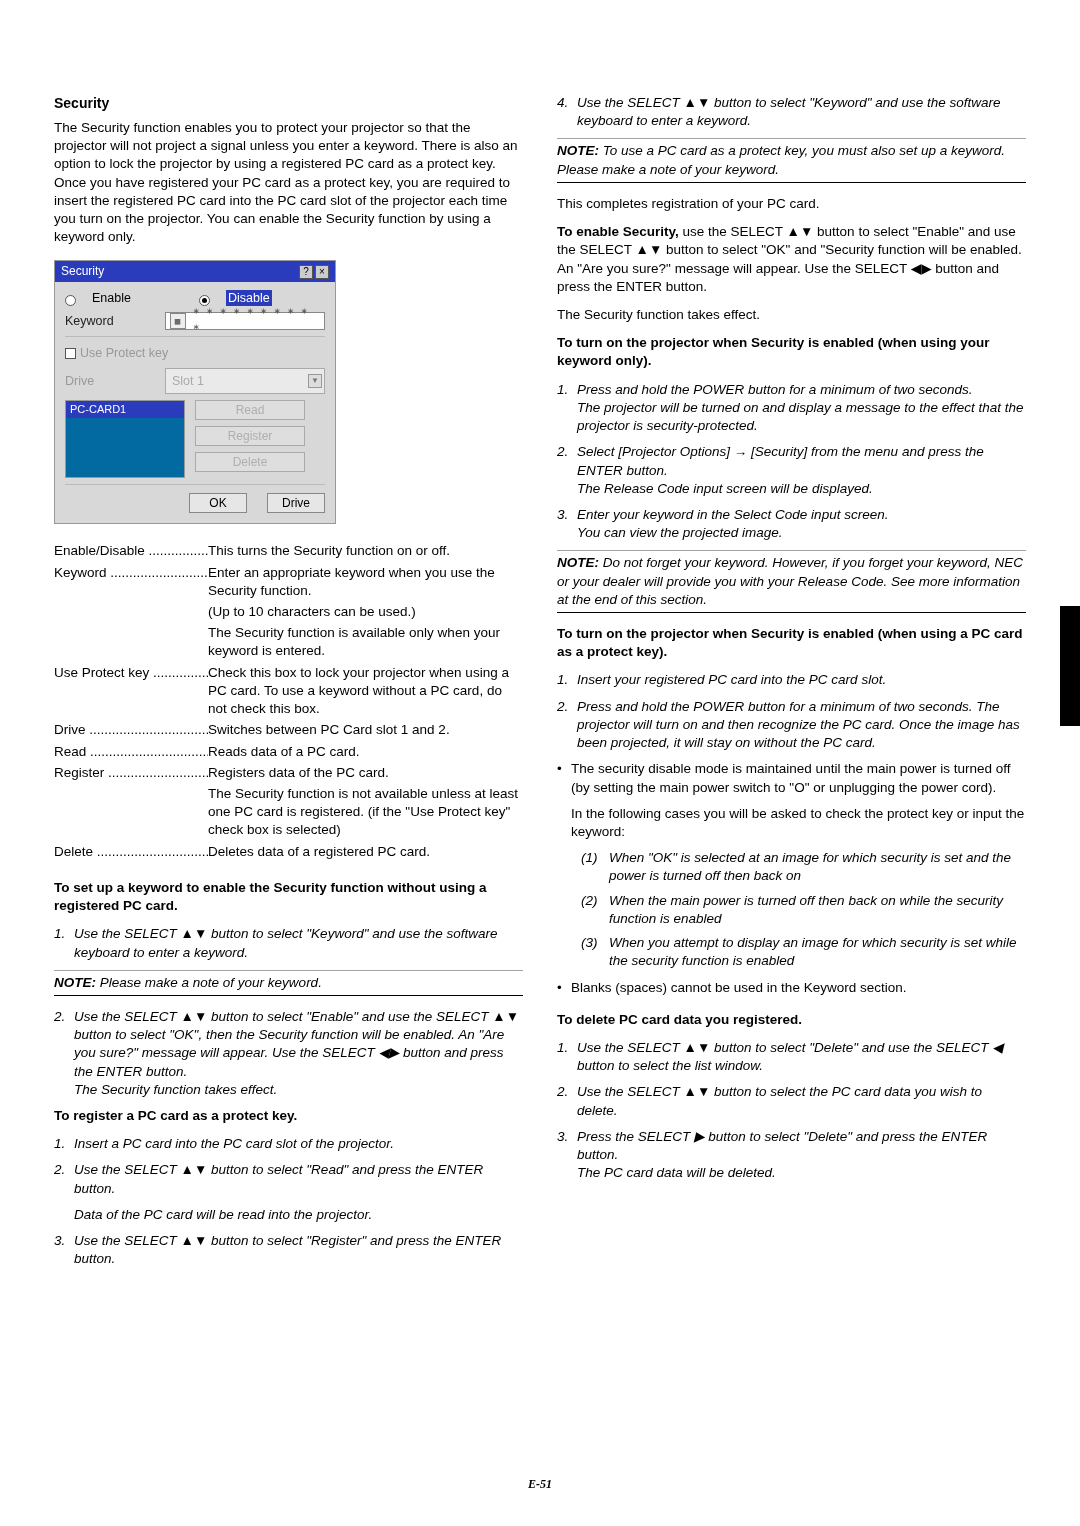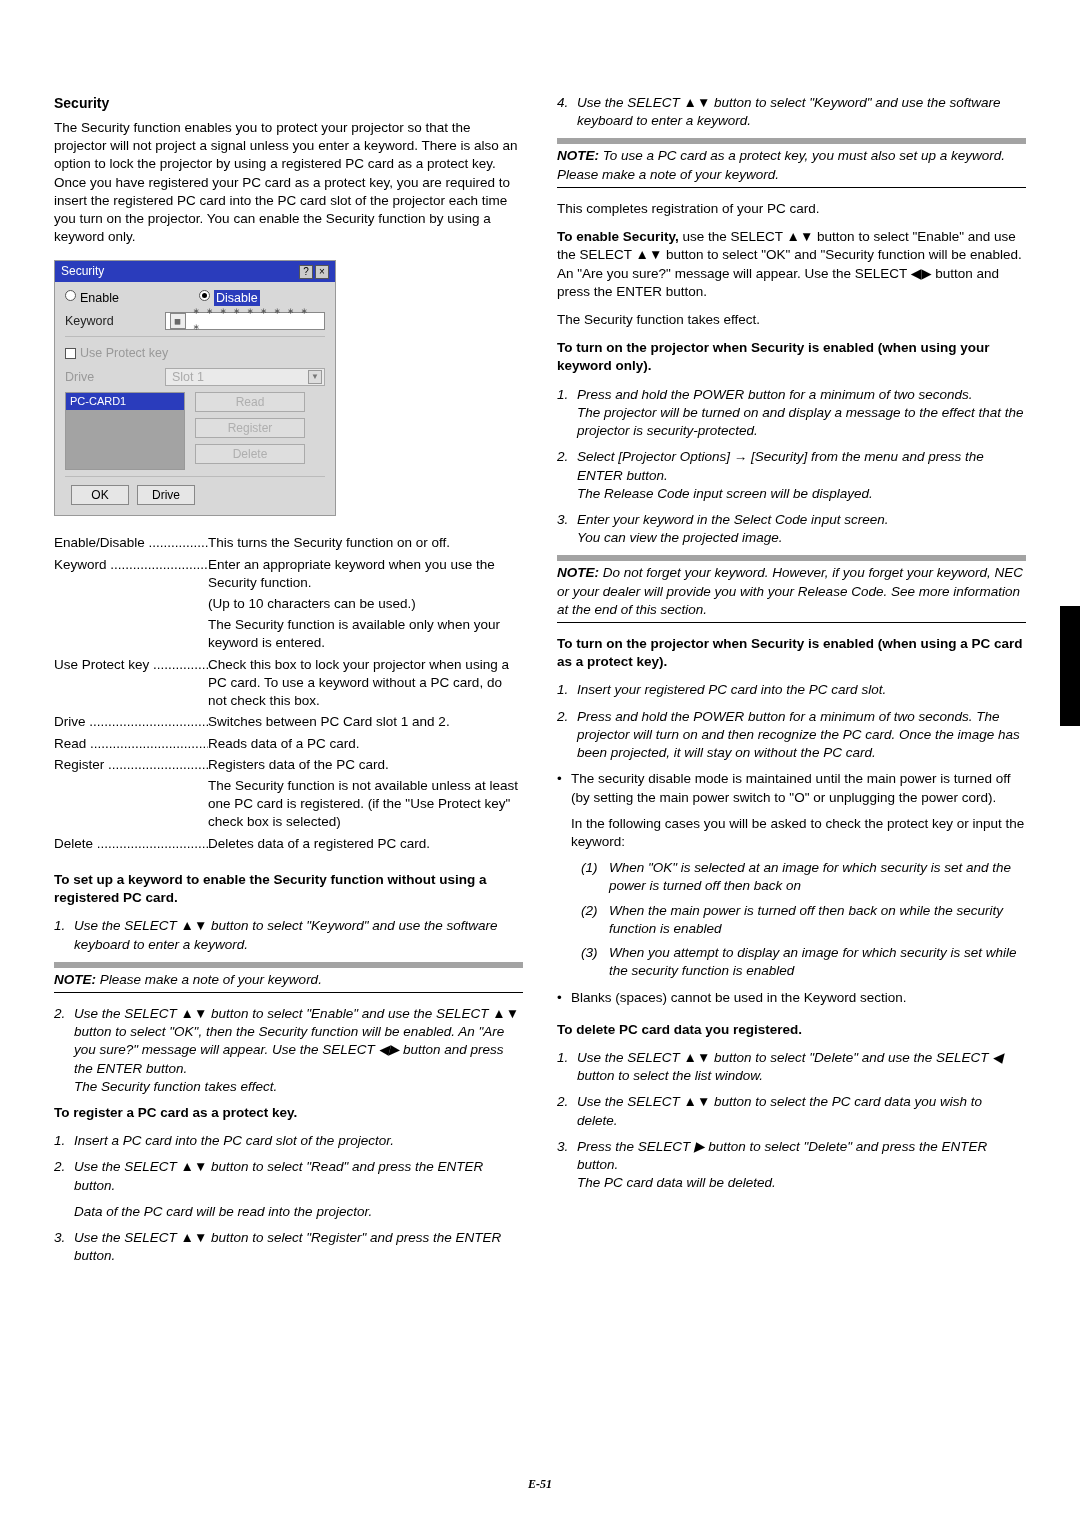--- a/index.html
+++ b/index.html
@@ -41,21 +41,21 @@
   .title-bar .icons span {
     background: #ccc;
     color: #000;
     width: 14px; height: 14px;
     font-size: 10px;
     display: inline-flex; align-items: center; justify-content: center;
     border: 1px solid #555;
   }
   .dlg-body { padding: 8px 10px 0 10px; }
   .row { display: flex; align-items: center; margin-bottom: 6px; gap: 8px; }
-  .radio-wrap { flex: 1; display: flex; align-items: flex-start; gap: 4px; }
+  .radio-wrap { flex: 1; display: flex; align-items: flex-end; gap: 16px; }
   .radio {
     width: 11px; height: 11px; border: 1px solid #555; border-radius: 50%;
     display: inline-flex; align-items: center; justify-content: center; background: #fff;
   }
   .radio .dot { width: 5px; height: 5px; background: #000; border-radius: 50%; }
   .kw-label { flex: 0 0 92px; color: #222; }
   .kw-input {
     flex: 1;
     background: #fff;
     border: 1px solid #888;
@@ -68,59 +68,59 @@
   }
   .kw-icon {
     width: 16px; height: 16px; border: 1px solid #888;
     background: #eee; display: inline-flex; align-items: center; justify-content: center;
     font-size: 9px; margin-right: 4px;
   }
   .chk-wrap { display: flex; align-items: center; gap: 4px; margin: 4px 0 6px 0; }
   .checkbox { width: 11px; height: 11px; border: 1px solid #555; background: #fff; }
   .drive-label, .upk-label { color: #999; }
   .slot-sel {
-    flex: 1; height: 18px; border: 1px solid #aaa; background: #eaeaea;
+    flex: 1; height: 26px; border: 1px solid #aaa; background: #eaeaea;
     display: flex; align-items: center; justify-content: space-between;
     padding: 0 2px 0 6px; color: #aaa;
   }
   .slot-btn {
     width: 14px; height: 14px; border: 1px solid #999; background: #ddd;
     display: inline-flex; align-items: center; justify-content: center; font-size: 8px;
     color: #777;
   }
   .listbox {
-    width: 120px; height: 78px; border: 1px solid #999; background: #a3a3a3;
+    width: 120px; height: 78px; border: 1px solid #999; background: #0369a1;
     margin-right: 10px; overflow: hidden;
   }
   .listbox .sel { background: #2a3cbc; color: #fff; padding: 1px 4px; font-size: 11px; }
   .btn-grey {
     width: 110px; height: 20px; border: 1px solid #aaa;
     background: #dedede; color: #afafaf;
     display: flex; align-items: center; justify-content: center;
     margin-bottom: 6px; font-size: 12px;
   }
   .list-row { display: flex; }
   .hr { border-top: 1px solid #bbb; margin: 6px 0 8px 0; }
-  .btn-row { display: flex; gap: 8px; padding: 0 10px 10px 0; margin-left: 16px; }
+  .btn-row { display: flex; justify-content: flex-end; gap: 20px; padding: 0 10px 10px 0; margin-left: 16px; }
   .btn-std {
     width: 58px; height: 20px; border: 1px solid #888; background: #e6e6e6;
     display: flex; align-items: center; justify-content: center; font-size: 12px;
   }
   .def-list { margin-bottom: 18px; }
   .def-row { display: flex; margin-bottom: 3px; }
   .def-term { flex: 0 0 154px; white-space: nowrap; overflow: hidden; }
   .dots::after {
     content: " ..............................................";
     letter-spacing: 0px;
   }
   .def-desc { flex: 1; }
   .bold { font-weight: bold; }
   .para { margin-bottom: 10px; }
   .ital { font-style: italic; }
-  .note-bar { border-top: 6px solid #a3a3a3; border-bottom: 1px solid #000; padding: 3px 0; margin: 8px 0 12px 0; }
+  .note-bar { border-top: 1px solid #a3a3a3; border-bottom: 1px solid #000; padding: 3px 0; margin: 8px 0 12px 0; }
   .ol { list-style: none; padding-left: 0; }
   .ol li { display: flex; margin-bottom: 8px; }
   .ol .num { flex: 0 0 20px; }
   .ol .txt { flex: 1; }
   .sub { margin-left: 20px; margin-bottom: 8px; }
   .ul-bullet li { display: flex; margin-bottom: 8px; }
   .ul-bullet .b { flex: 0 0 14px; }
   .indent-cases { margin-left: 24px; }
   .indent-cases .case { display: flex; margin-bottom: 6px; font-style: italic; }
   .indent-cases .cn { flex: 0 0 28px; }

